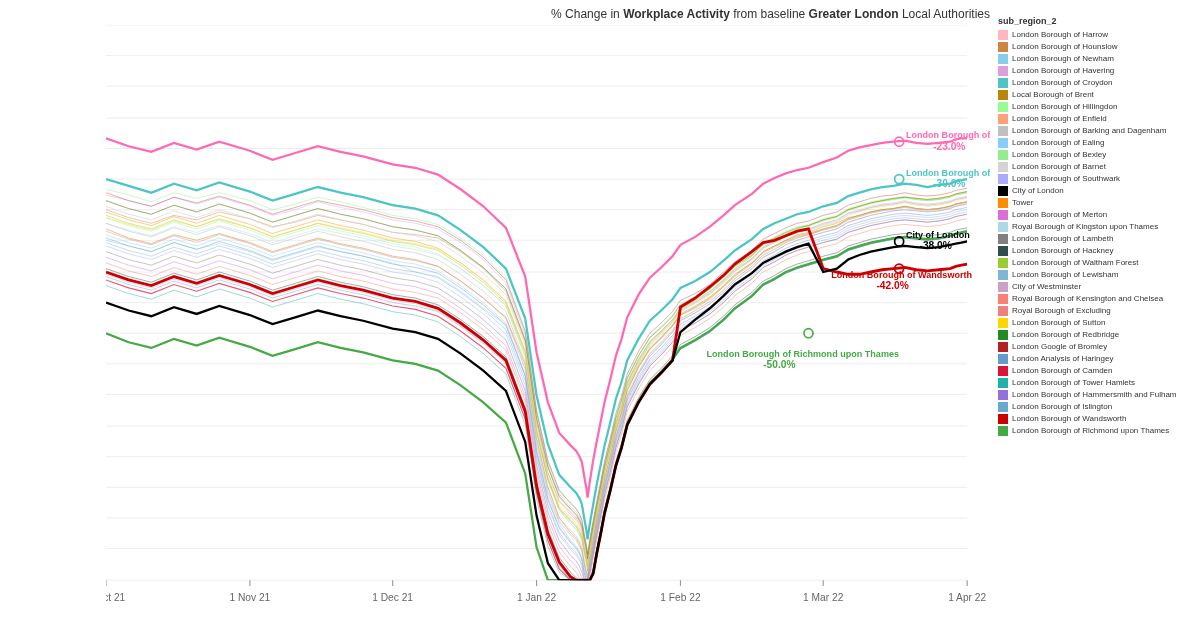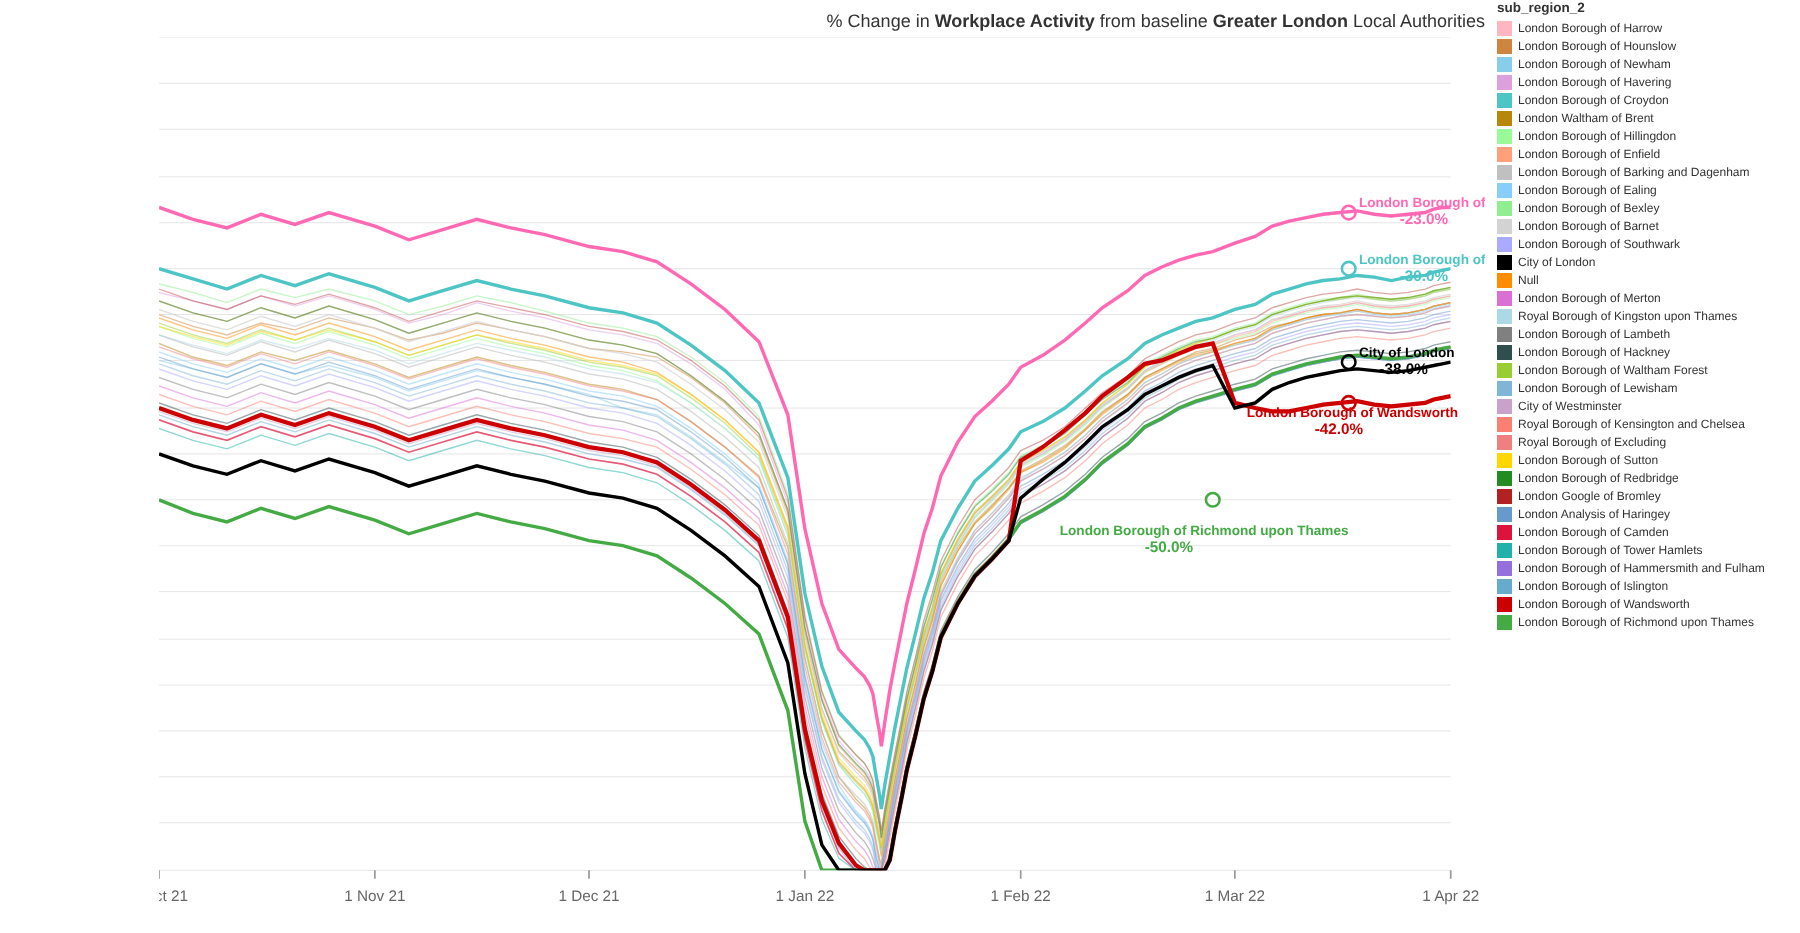--- a/index.html
+++ b/index.html
@@ -64,21 +64,21 @@
     #chart-svg-container {
       flex: 1;
       position: relative;
     }
     #chart-svg-container svg {
       width: 100%;
       height: 100%;
     }
     #legend {
       width: 210px;
-      padding: 0 4px 4px 8px;
+      padding: 16px 4px 4px 8px;
       font-size: 8.5px;
       overflow-y: auto;
       display: flex;
       flex-direction: column;
     }
     #legend-title {
       font-size: 9px;
       font-weight: bold;
       margin-bottom: 4px;
       color: #333;
@@ -292,21 +292,21 @@
       <div class="legend-item">
         <div class="legend-color" style="background-color: rgb(221, 160, 221);"></div>
         <span class="legend-label">London Borough of Havering</span>
       </div>
       <div class="legend-item">
         <div class="legend-color" style="background-color: rgb(77, 197, 197);"></div>
         <span class="legend-label">London Borough of Croydon</span>
       </div>
       <div class="legend-item">
         <div class="legend-color" style="background-color: rgb(184, 134, 11);"></div>
-        <span class="legend-label">London Waltham of Brent</span>
+        <span class="legend-label">Local Borough of Brent</span>
       </div>
       <div class="legend-item">
         <div class="legend-color" style="background-color: rgb(152, 251, 152);"></div>
         <span class="legend-label">London Borough of Hillingdon</span>
       </div>
       <div class="legend-item">
         <div class="legend-color" style="background-color: rgb(255, 160, 122);"></div>
         <span class="legend-label">London Borough of Enfield</span>
       </div>
       <div class="legend-item">
@@ -328,21 +328,21 @@
       <div class="legend-item">
         <div class="legend-color" style="background-color: rgb(170, 170, 255);"></div>
         <span class="legend-label">London Borough of Southwark</span>
       </div>
       <div class="legend-item">
         <div class="legend-color" style="background-color: rgb(0, 0, 0);"></div>
         <span class="legend-label">City of London</span>
       </div>
       <div class="legend-item">
         <div class="legend-color" style="background-color: rgb(255, 140, 0);"></div>
-        <span class="legend-label">Null</span>
+        <span class="legend-label">Tower</span>
       </div>
       <div class="legend-item">
         <div class="legend-color" style="background-color: rgb(218, 112, 214);"></div>
         <span class="legend-label">London Borough of Merton</span>
       </div>
       <div class="legend-item">
         <div class="legend-color" style="background-color: rgb(173, 216, 230);"></div>
         <span class="legend-label">Royal Borough of Kingston upon Thames</span>
       </div>
       <div class="legend-item">

